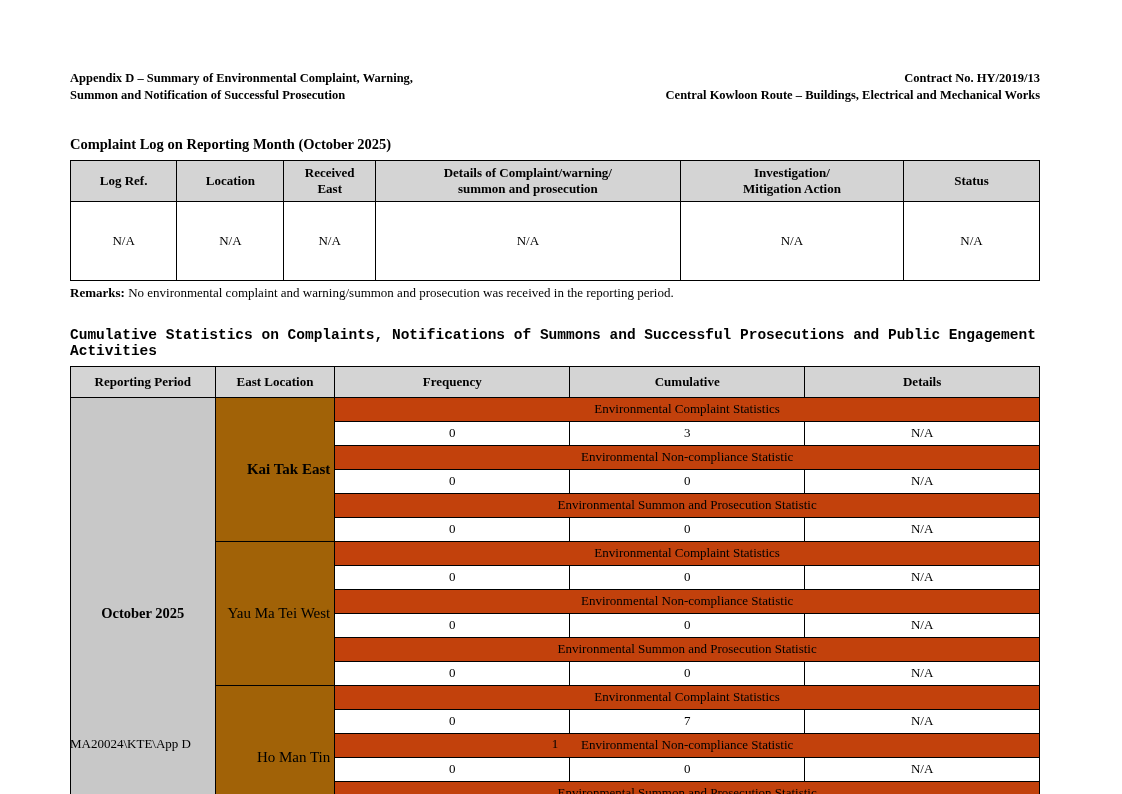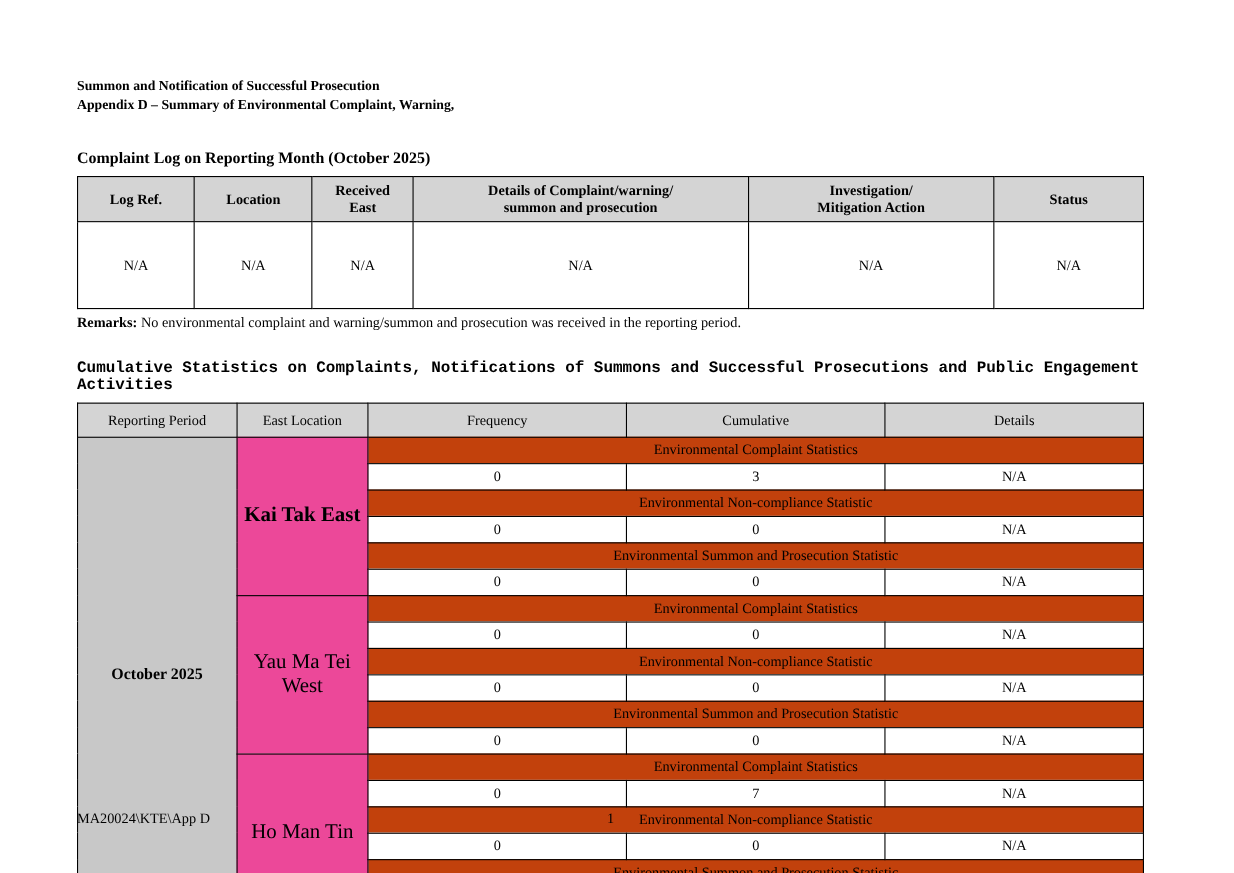--- a/index.html
+++ b/index.html
@@ -77,38 +77,39 @@
 
   .remarks {
     font-size: 13px;
     margin-top: 4px;
   }
   .remarks b { font-weight: bold; text-align: right; }
 
   
   .cumulative th {
     background: #d4d4d4;
-    font-weight: normal;
+    font-weight: bold;
     height: 26px;
   }
   .cumulative td {
     height: 19px;
     font-weight: normal;
     font-size: 13px;
   }
   .cumulative td.period {
     background: #c8c8c8;
     font-weight: bold;
     font-size: 14.5px;
   }
   .cumulative td.site {
-    background: #ec4899;
-    font-weight: bold;
-    font-size: 19px;
+    background: #a16207;
+    font-weight: bold;
+    font-size: 15px;
     width: 112px;
+    text-align: right;
   }
   .cumulative td.site.plain {
     font-weight: normal;
   }
   .cumulative td.cat {
     background: #c2410c;
   }
   .cumulative td.val {
     background: #ffffff;
   }
@@ -131,22 +132,26 @@
 </style>
 </head>
 <body>
 
 <div class="page">
 
   <div class="content">
 
     <div class="doc-header">
       <div class="left">
+        <div>Appendix D – Summary of Environmental Complaint, Warning,</div>
         <div>Summon and Notification of Successful Prosecution</div>
-        <div>Appendix D – Summary of Environmental Complaint, Warning,</div>
+      </div>
+      <div class="right">
+        <div>Contract No. HY/2019/13</div>
+        <div>Central Kowloon Route – Buildings, Electrical and Mechanical Works</div>
       </div>
     </div>
 
     <div class="section-title">Complaint Log on Reporting Month (October 2025)</div>
 
     <table class="complaint-log">
       <thead>
         <tr>
           <th style="width:103px">
             <div>Log Ref.</div>

